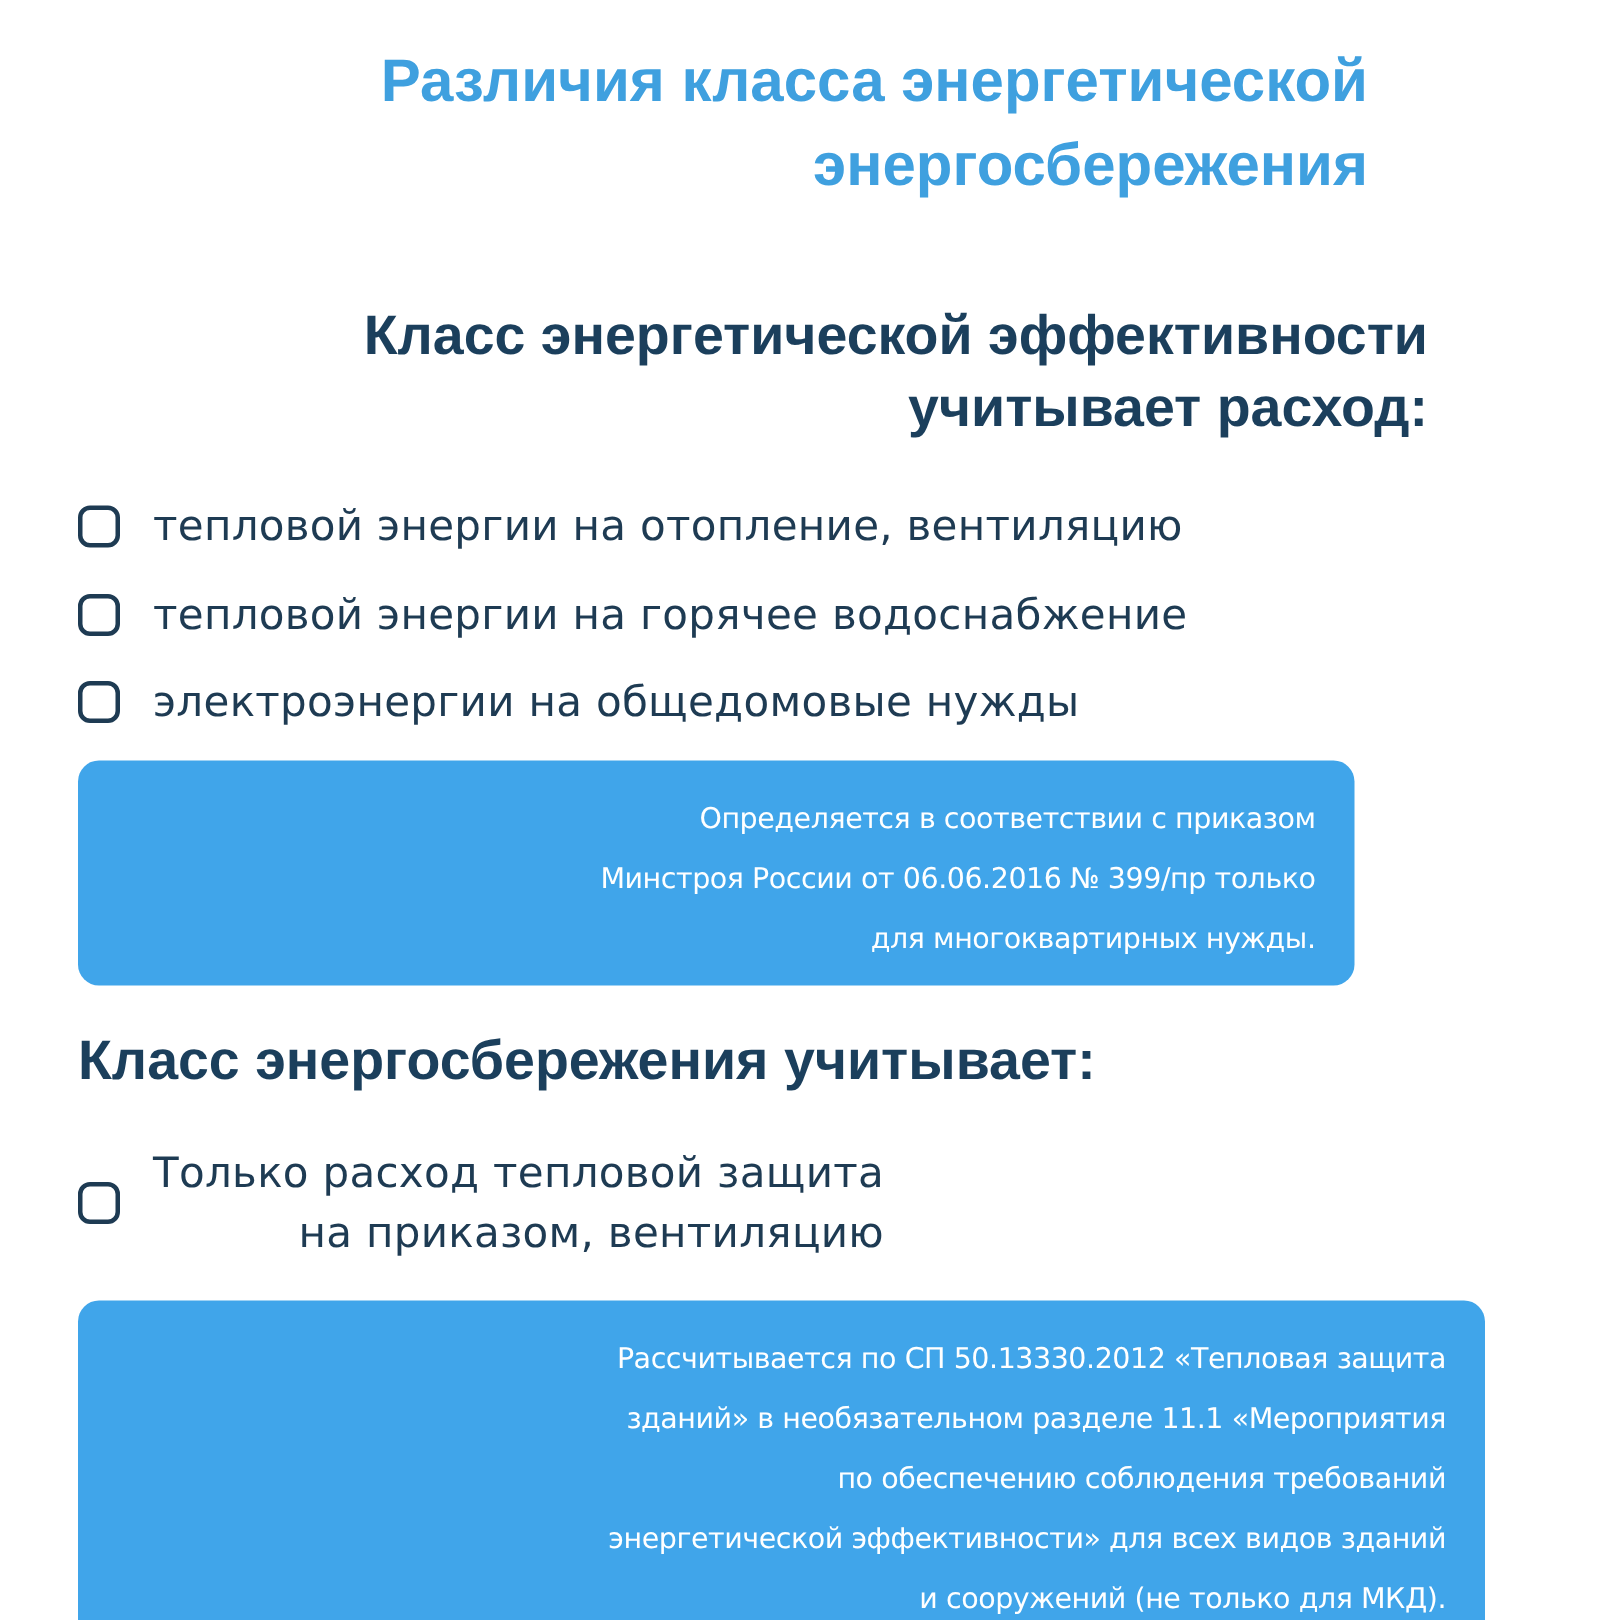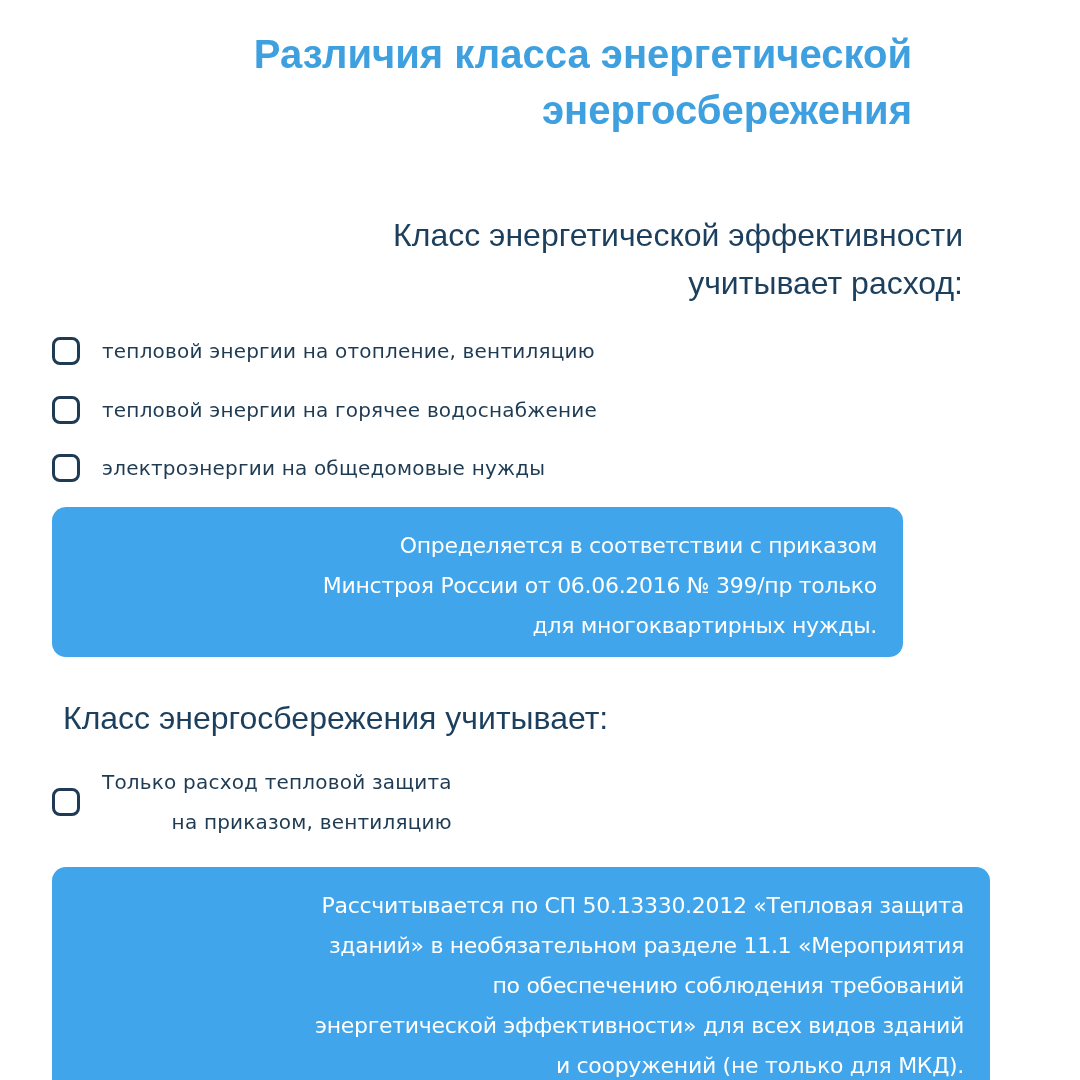--- a/index.html
+++ b/index.html
@@ -23,25 +23,25 @@
       font-weight: bold;
       font-size: 40px;
       line-height: 56px;
       color: #3fa0df;
       margin: 0;
     }
     .subhead {
       position: absolute;
       left: 52px;
       font-family: "Liberation Sans", sans-serif;
-      font-weight: normal;
-      font-size: 32px;
+      font-weight: bold;
+      font-size: 37px;
       line-height: 48px;
       color: #1b3f5c;
-      margin: 11px;
+      margin: 0;
     }
     .subhead-1 { top: 200px; width: 900px; }
     .subhead-2 { top: 683px; width: 900px; }
 
     .check-list {
       position: absolute;
       left: 52px;
       margin: 0;
       padding: 0;
       list-style: none;
@@ -57,21 +57,21 @@
       width: 28px;
       height: 28px;
       border: 3px solid #1e3b53;
       border-radius: 8px;
       flex: 0 0 auto;
       margin-right: 22px;
       background: #fff;
     }
     .check-label {
       font-family: "DejaVu Sans", sans-serif;
-      font-size: 20px;
+      font-size: 28px;
       color: #1e3b53;
       line-height: 40px;
       letter-spacing: 0.2px;
     }
     .check-list-2 { top: 762px; }
     .check-item-2 {
       display: flex;
       align-items: center;
     }
     .check-item-2 .check-label {
@@ -79,21 +79,21 @@
     }
 
     .note-box {
       position: absolute;
       left: 52px;
       background: #40a5ea;
       border-radius: 14px;
       box-sizing: border-box;
       color: #ffffff;
       font-family: "DejaVu Sans", sans-serif;
-      font-size: 22px;
+      font-size: 19px;
       line-height: 40px;
       letter-spacing: -0.3px;
     }
     .note-box-1 {
       top: 507px;
       width: 851px;
       height: 150px;
       padding: 19px 26px 0 26px;
     }
     .note-box-2 {

